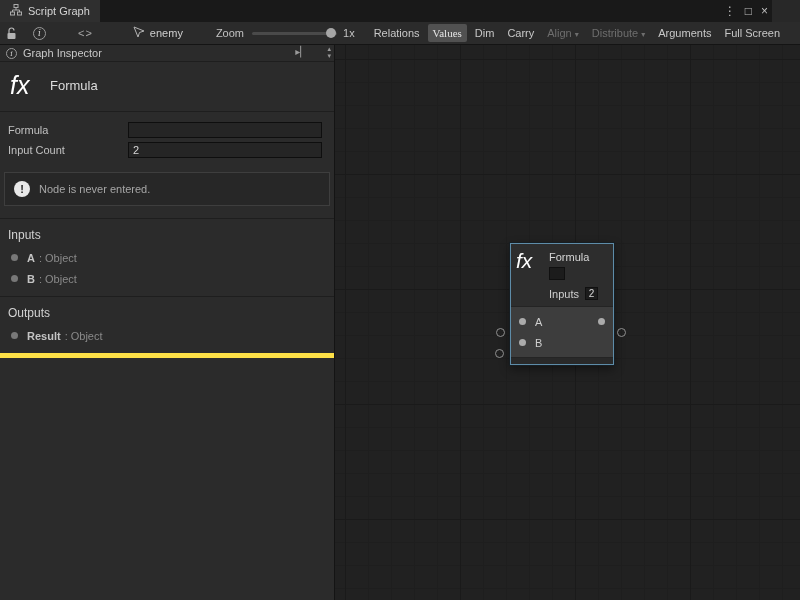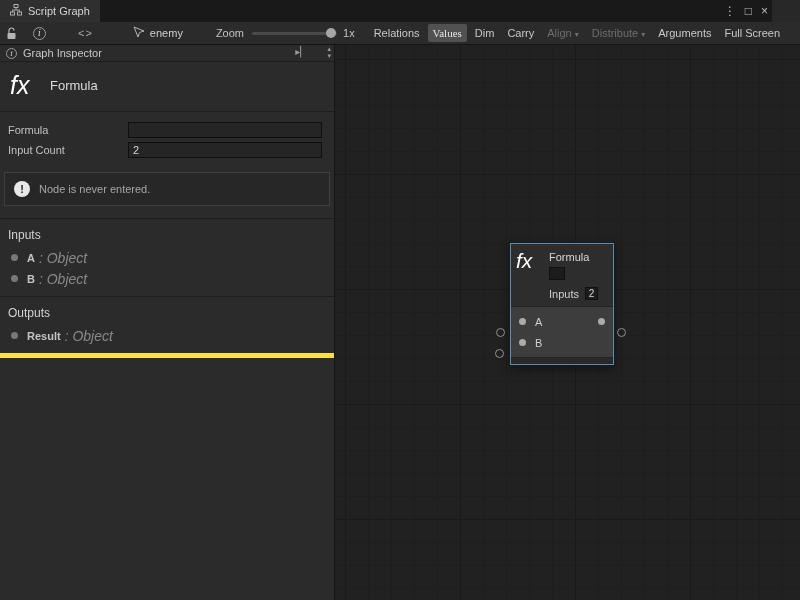--- a/index.html
+++ b/index.html
@@ -52,21 +52,21 @@
   .warnbox { margin:8px 4px 12px; height:34px; background:#272727; border:1px solid #3E3E3E; display:flex; align-items:center; gap:9px; padding:0 9px; }
   .warnicon { width:16px; height:16px; border-radius:50%; background:#E8E8E8; color:#1E1E1E; font-weight:bold; font-size:11px; display:flex; align-items:center; justify-content:center; flex:none; }
   .warntext { font-size:11px; color:#A6A6A6; }
 
   .sect { border-top:1px solid #1E1E1E; padding:5px 0 7px; }
   .sect.last { border-bottom:5px solid #fde047; }
   .secthead { font-size:12px; color:#D2D2D2; padding:4px 8px 5px; }
   .portrow { height:21px; display:flex; align-items:center; padding-left:11px; }
   .pdot { width:7px; height:7px; border-radius:50%; background:#787878; margin-right:9px; flex:none; }
   .pname { font-size:11px; font-weight:bold; color:#C4C4C4; margin-right:4px; }
-  .ptype { font-size:14px; color:#8A8A8A;font-style:italic; }
+  .ptype { font-size:11px; color:#8A8A8A; }
 
   
   .graph { position:absolute; left:335px; top:45px; right:0; bottom:0; background-color:#212121;
     background-image:
       linear-gradient(#1A1A1A 1px, transparent 1px),
       linear-gradient(90deg, #1A1A1A 1px, transparent 1px),
       linear-gradient(#1E1E1E 1px, transparent 1px),
       linear-gradient(90deg, #1E1E1E 1px, transparent 1px);
     background-size:115px 115px, 115px 115px, 23px 23px, 23px 23px;
     background-position:10px 14px, 10px 14px, 10px 14px, 10px 14px; }

